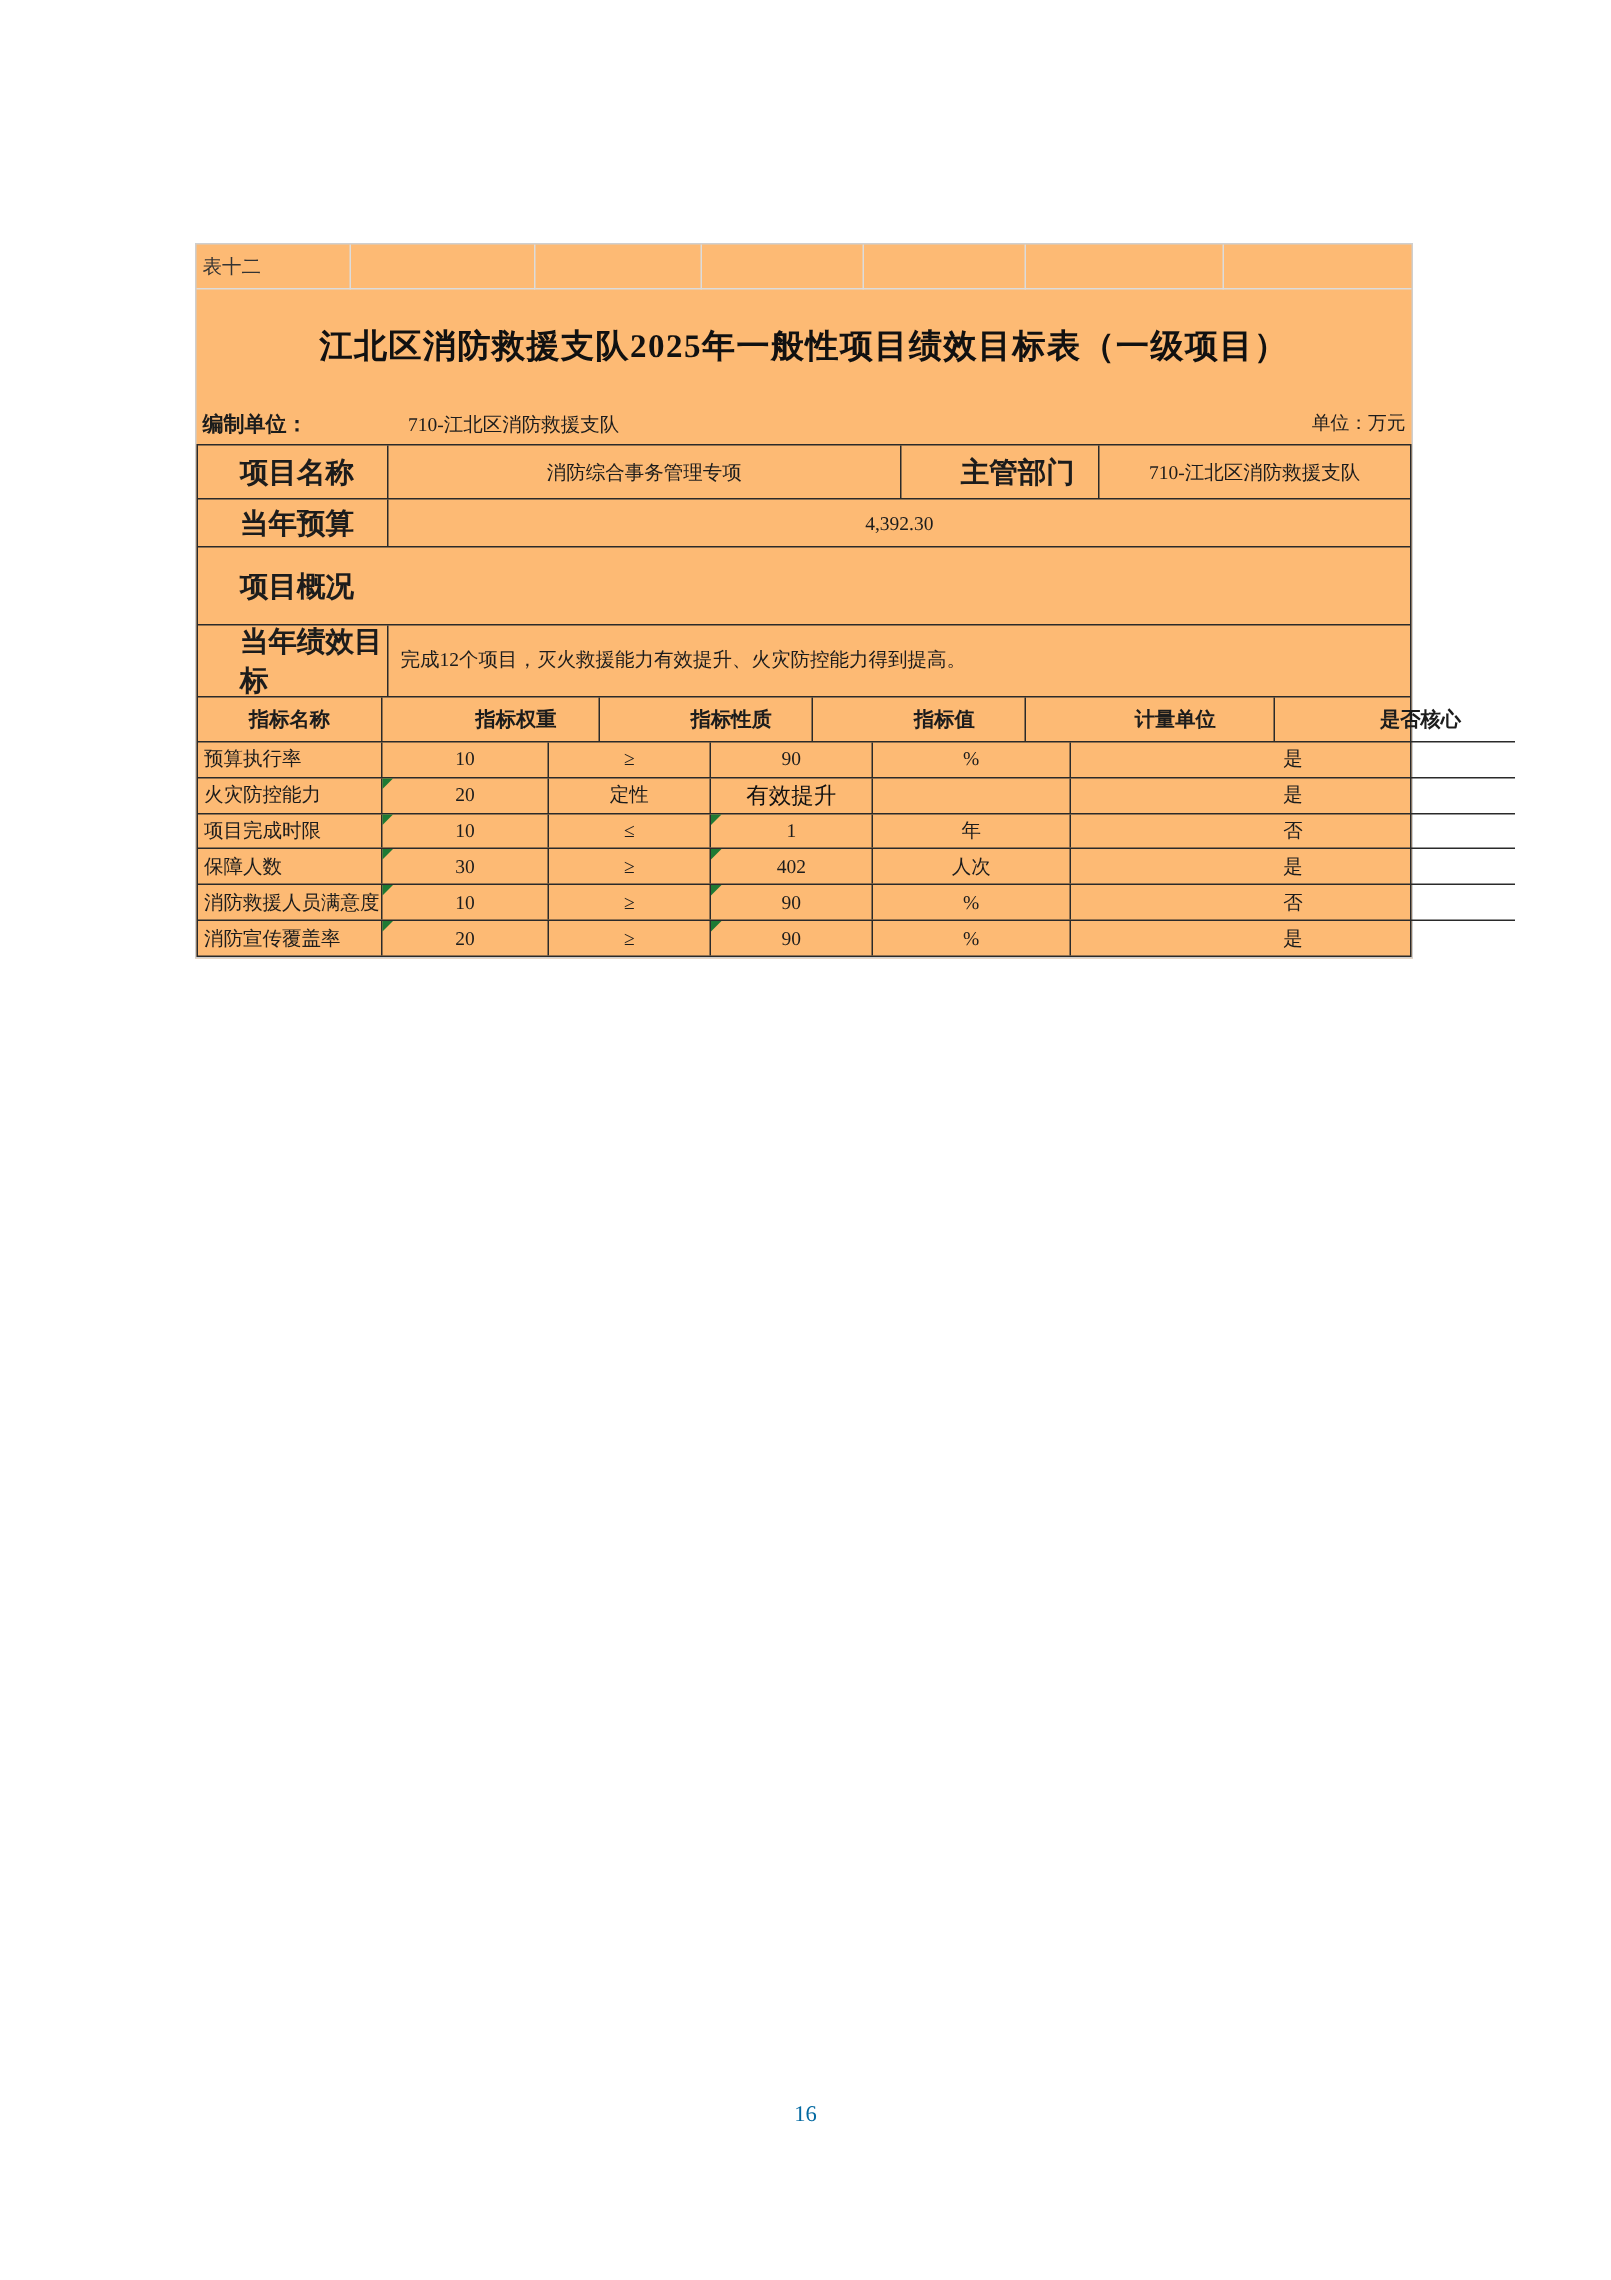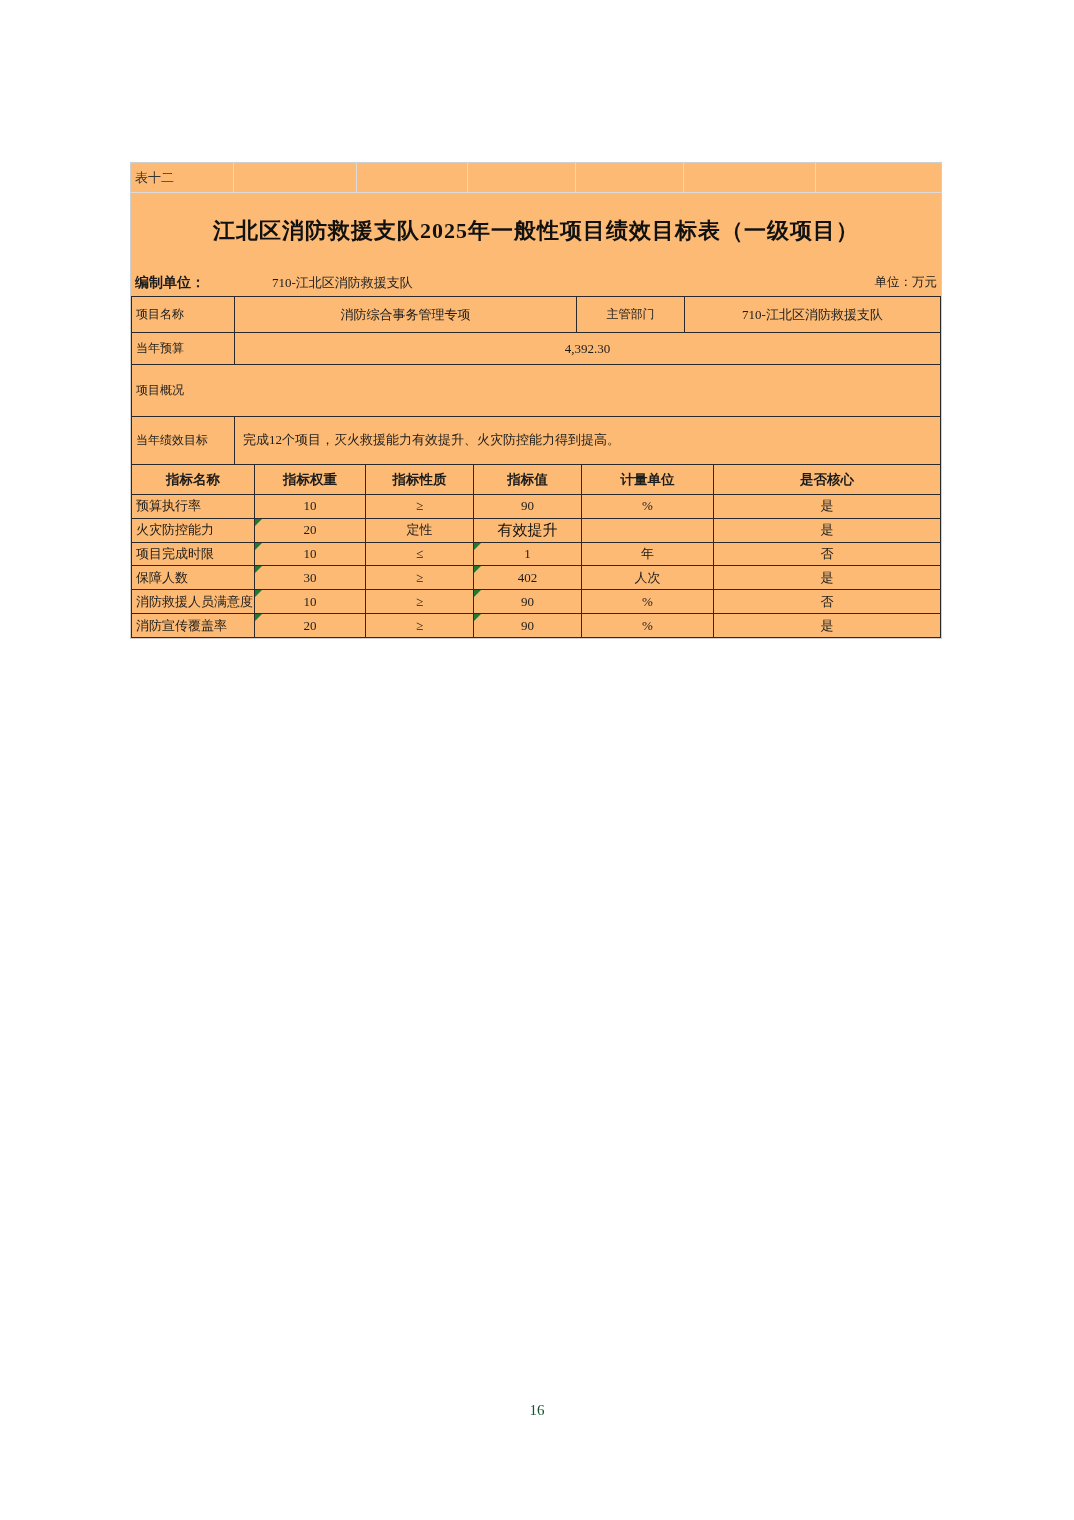--- a/index.html
+++ b/index.html
@@ -19,47 +19,47 @@
   .meta-row .mlabel { width:103px; padding-left:4px; font-weight:700; font-size:14px; }
   .meta-row .mvalue { flex:1; padding-left:2px; }
   .meta-row .munit { padding-right:4px; font-size:12.5px; }
 
   
   .main { border:1px solid #2a2a2a; }
   .trow { display:flex; border-bottom:1px solid #2a2a2a; }
   .trow:last-child { border-bottom:none; }
   .cell { border-right:1px solid #2a2a2a; display:flex; align-items:center; position:relative; }
   .cell:last-child { border-right:none; }
-  .lab { width:103px; padding-left:4px; font-weight:400; font-size:12px; flex:none; }
+  .lab { width:103px; padding-left:4px; font-weight:700; font-size:19px; flex:none;margin-left:24px; }
   .center { justify-content:center; text-align:center; }
   .fs13 { font-size:13px; }
   .para { flex:1; padding:5px 8px; font-size:13px; line-height:1.6; align-items:center; }
   .para .inner { width:100%; }
 
   .w2{width:123px;flex:none;} .w3{width:111px;flex:none;} .w4{width:108px;flex:none;}
   .w5{width:108px;flex:none;} .w6{width:132px;flex:none;} .w7{width:126px;flex:none;}
   .wname{width:342px;flex:none;} .wrest{flex:1;}
 
   .r-name{height:36px;} .r-budget{height:32px;} .r-over{height:52px;} .r-basis{height:51px;} .r-goal{height:48px;}
 
   
   .ind { display:flex; }
   .ind .lab { height:auto; display:flex; align-items:center; border-right:1px solid #2a2a2a; }
   .subtable { flex:1; display:flex; flex-direction:column; height:172px; }
   .irow { display:flex; flex:1; border-bottom:1px solid #2a2a2a; }
   .irow:last-child { border-bottom:none; }
-  .irow.head { height:30px; flex:none; }
+  .irow.head { height:30px; flex:none;gap:34px; }
   .icell { border-right:1px solid #2a2a2a; display:flex; align-items:center; justify-content:center; font-size:13px; position:relative; }
   .icell:last-child { border-right:none; }
   .icell.name { justify-content:flex-start; padding-left:4px; white-space:nowrap; overflow:hidden; }
   .icell.hd { font-weight:700; font-size:13.5px; }
   .qual { font-family:"Liberation Sans","DejaVu Sans",sans-serif; font-size:15px; color:#111; }
   .tri { position:absolute; top:0; left:0; width:0; height:0; border-top:7px solid #1e7a34; border-right:7px solid transparent; }
 
-  .page-number { position:absolute; top:1402px; left:0; width:100%; text-align:center; font-size:15px; color:#14532d; }
+  .page-number { position:absolute; top:1402px; left:0; width:100%; text-align:center; font-size:15px; color:#0369a1; }
 </style>
 </head>
 <body>
 
 <div class="doc">
   <div class="sheet">
 
     <div class="grid-row">
       <div class="gcell" style="width:103px">表十二</div>
       <div class="gcell" style="width:123px"></div>

